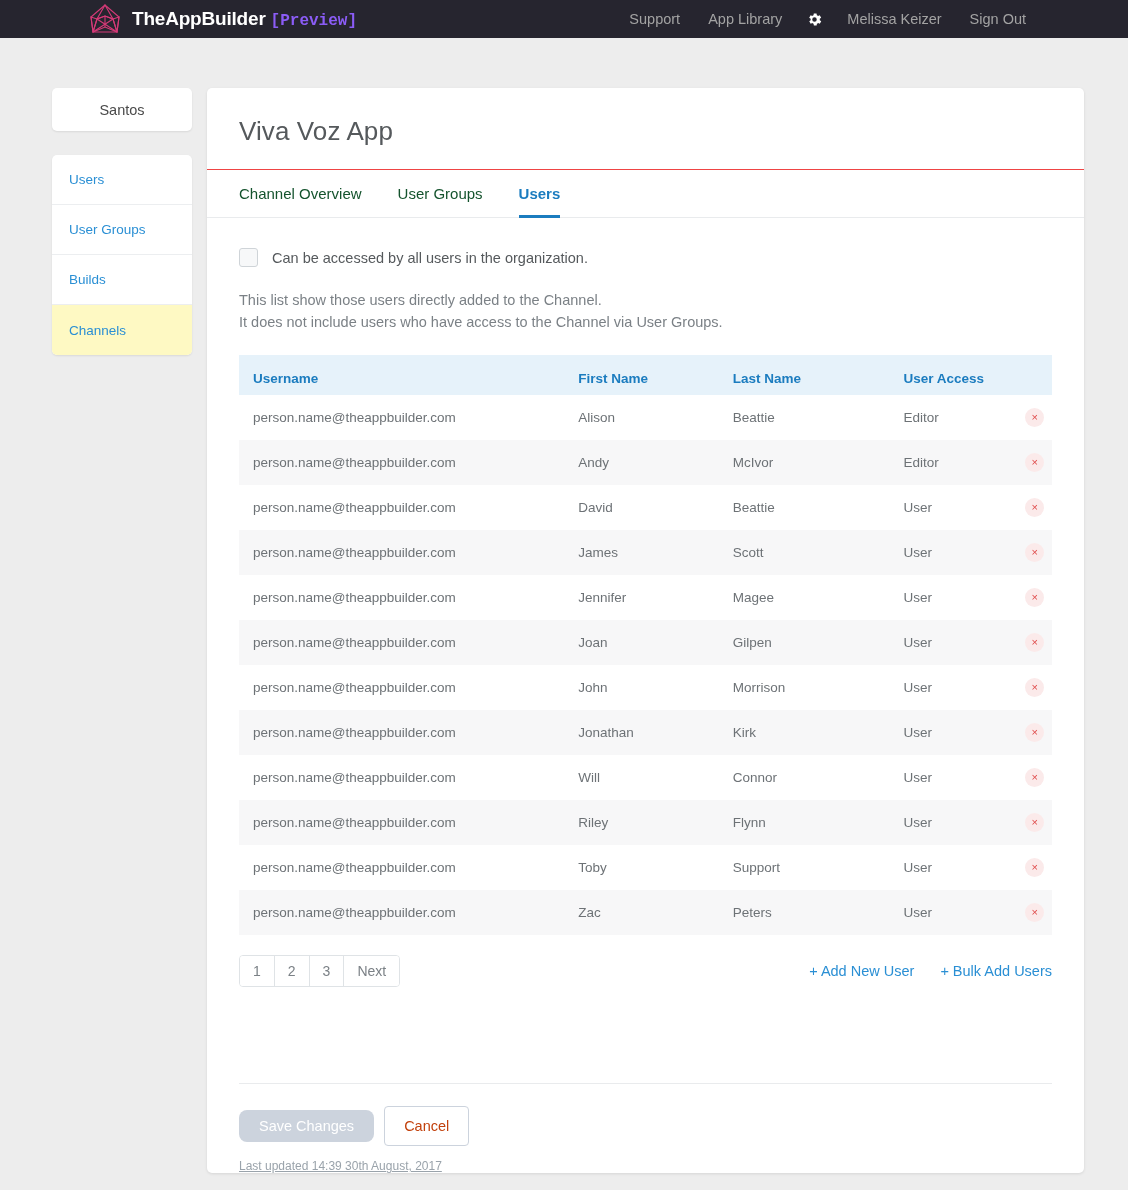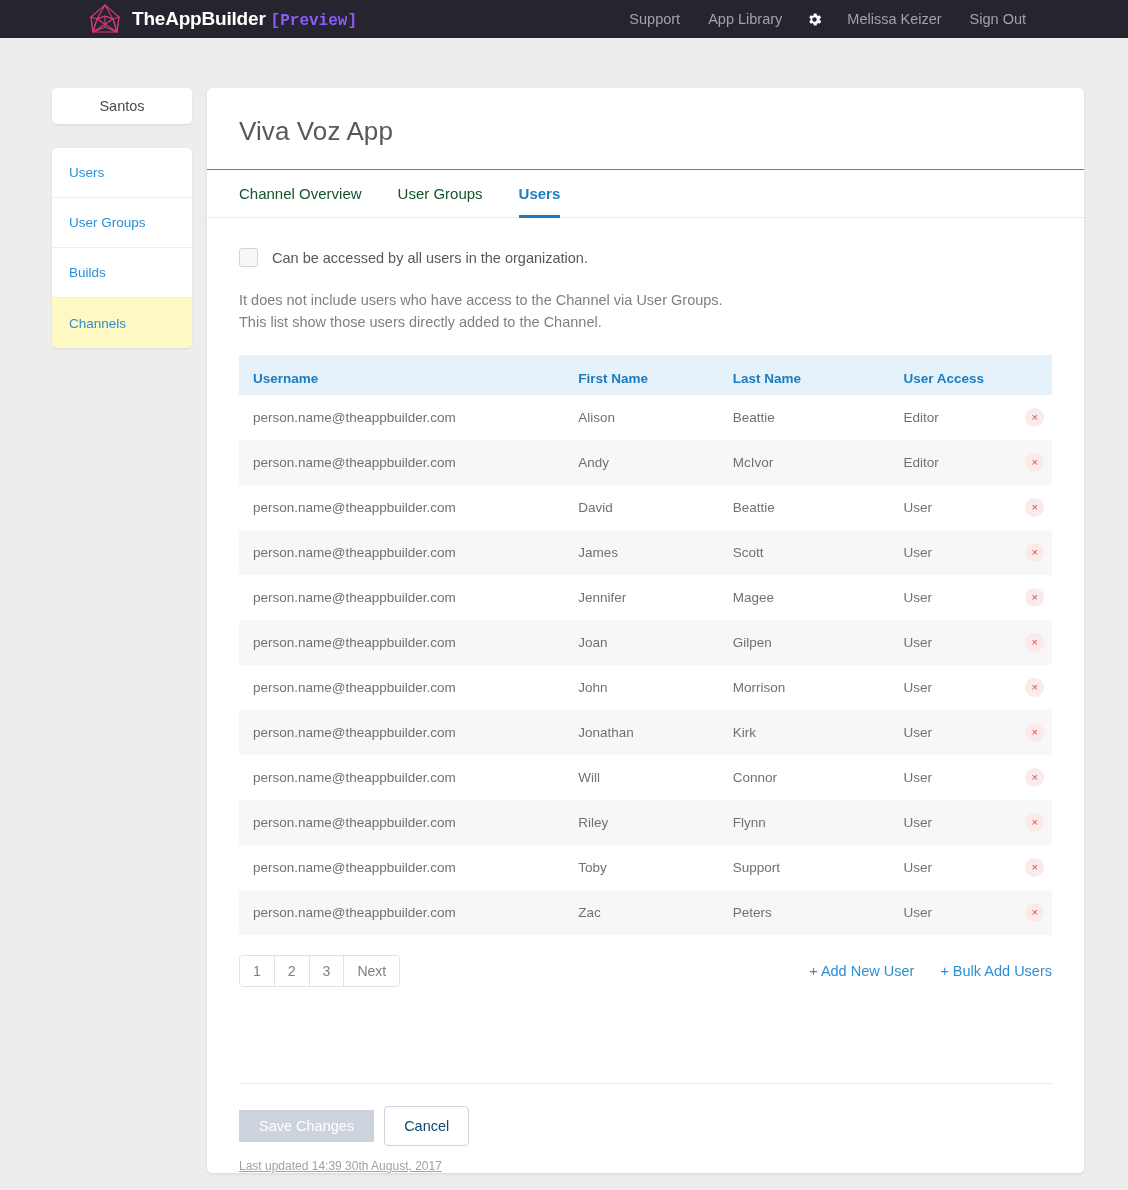--- a/index.html
+++ b/index.html
@@ -50,21 +50,21 @@
     display: flex;
     justify-content: center;
   }
   .layout { width: 1040px; display: flex; gap: 0px; }
 
   
   .sidebar { width: 140px; flex: 0 0 140px; margin-left: 8px; }
   .org-select {
     background: #ffffff;
     border-radius: 5px;
-    height: 36px;
+    height: 43px;
     display: flex; align-items: center; justify-content: center;
     font-size: 14.5px; color: #4a4a4a;
     box-shadow: 0 1px 2px rgba(0,0,0,0.09);
     margin-bottom: 24px;
   }
   .sidenav {
     background: #ffffff;
     border-radius: 5px;
     overflow: hidden;
     box-shadow: 0 1px 2px rgba(0,0,0,0.09);
@@ -185,27 +185,27 @@
   }
 
   
   .savebar-sep {
     border-top: 1px solid #e9ebed;
     margin: 96px 32px 0 32px;
   }
   .savebar { padding: 22px 32px 0 32px; display: flex; align-items: center; gap: 10px; }
   .btn-save {
     background: #ccd3dd; color: #ffffff;
-    border: none; border-radius: 0;
+    border: none; border-radius: 8px;
     font-size: 14.5px; padding: 8px 20px;
     cursor: default;
     font-family: "Liberation Sans", sans-serif;
   }
   .btn-cancel {
-    background: #ffffff; color: #0c4a6e;
+    background: #ffffff; color: #c2410c;
     border: 1px solid #ccd3dd; border-radius: 4px;
     font-size: 14.5px; padding: 11px 19px;
     cursor: pointer;
     font-family: "Liberation Sans", sans-serif;
   }
   .last-updated {
     padding: 13px 32px 0 32px;
     font-size: 12px; color: #9aa3ab; text-decoration: underline;
   }
 </style>
@@ -284,22 +284,22 @@
       </div>
 
       <div class="card-body">
 
         <div class="checkrow">
           <div class="checkbox"></div>
           <span class="checkrow-label">Can be accessed by all users in the organization.</span>
         </div>
 
         <div class="desc">
+          <div>This list show those users directly added to the Channel.</div>
           <div>It does not include users who have access to the Channel via User Groups.</div>
-          <div>This list show those users directly added to the Channel.</div>
         </div>
 
         <table class="users">
           <thead>
             <tr>
               <th class="col-user">Username</th>
               <th class="col-first">First Name</th>
               <th class="col-last">Last Name</th>
               <th class="col-access">User Access</th>
               <th class="col-del"></th>

